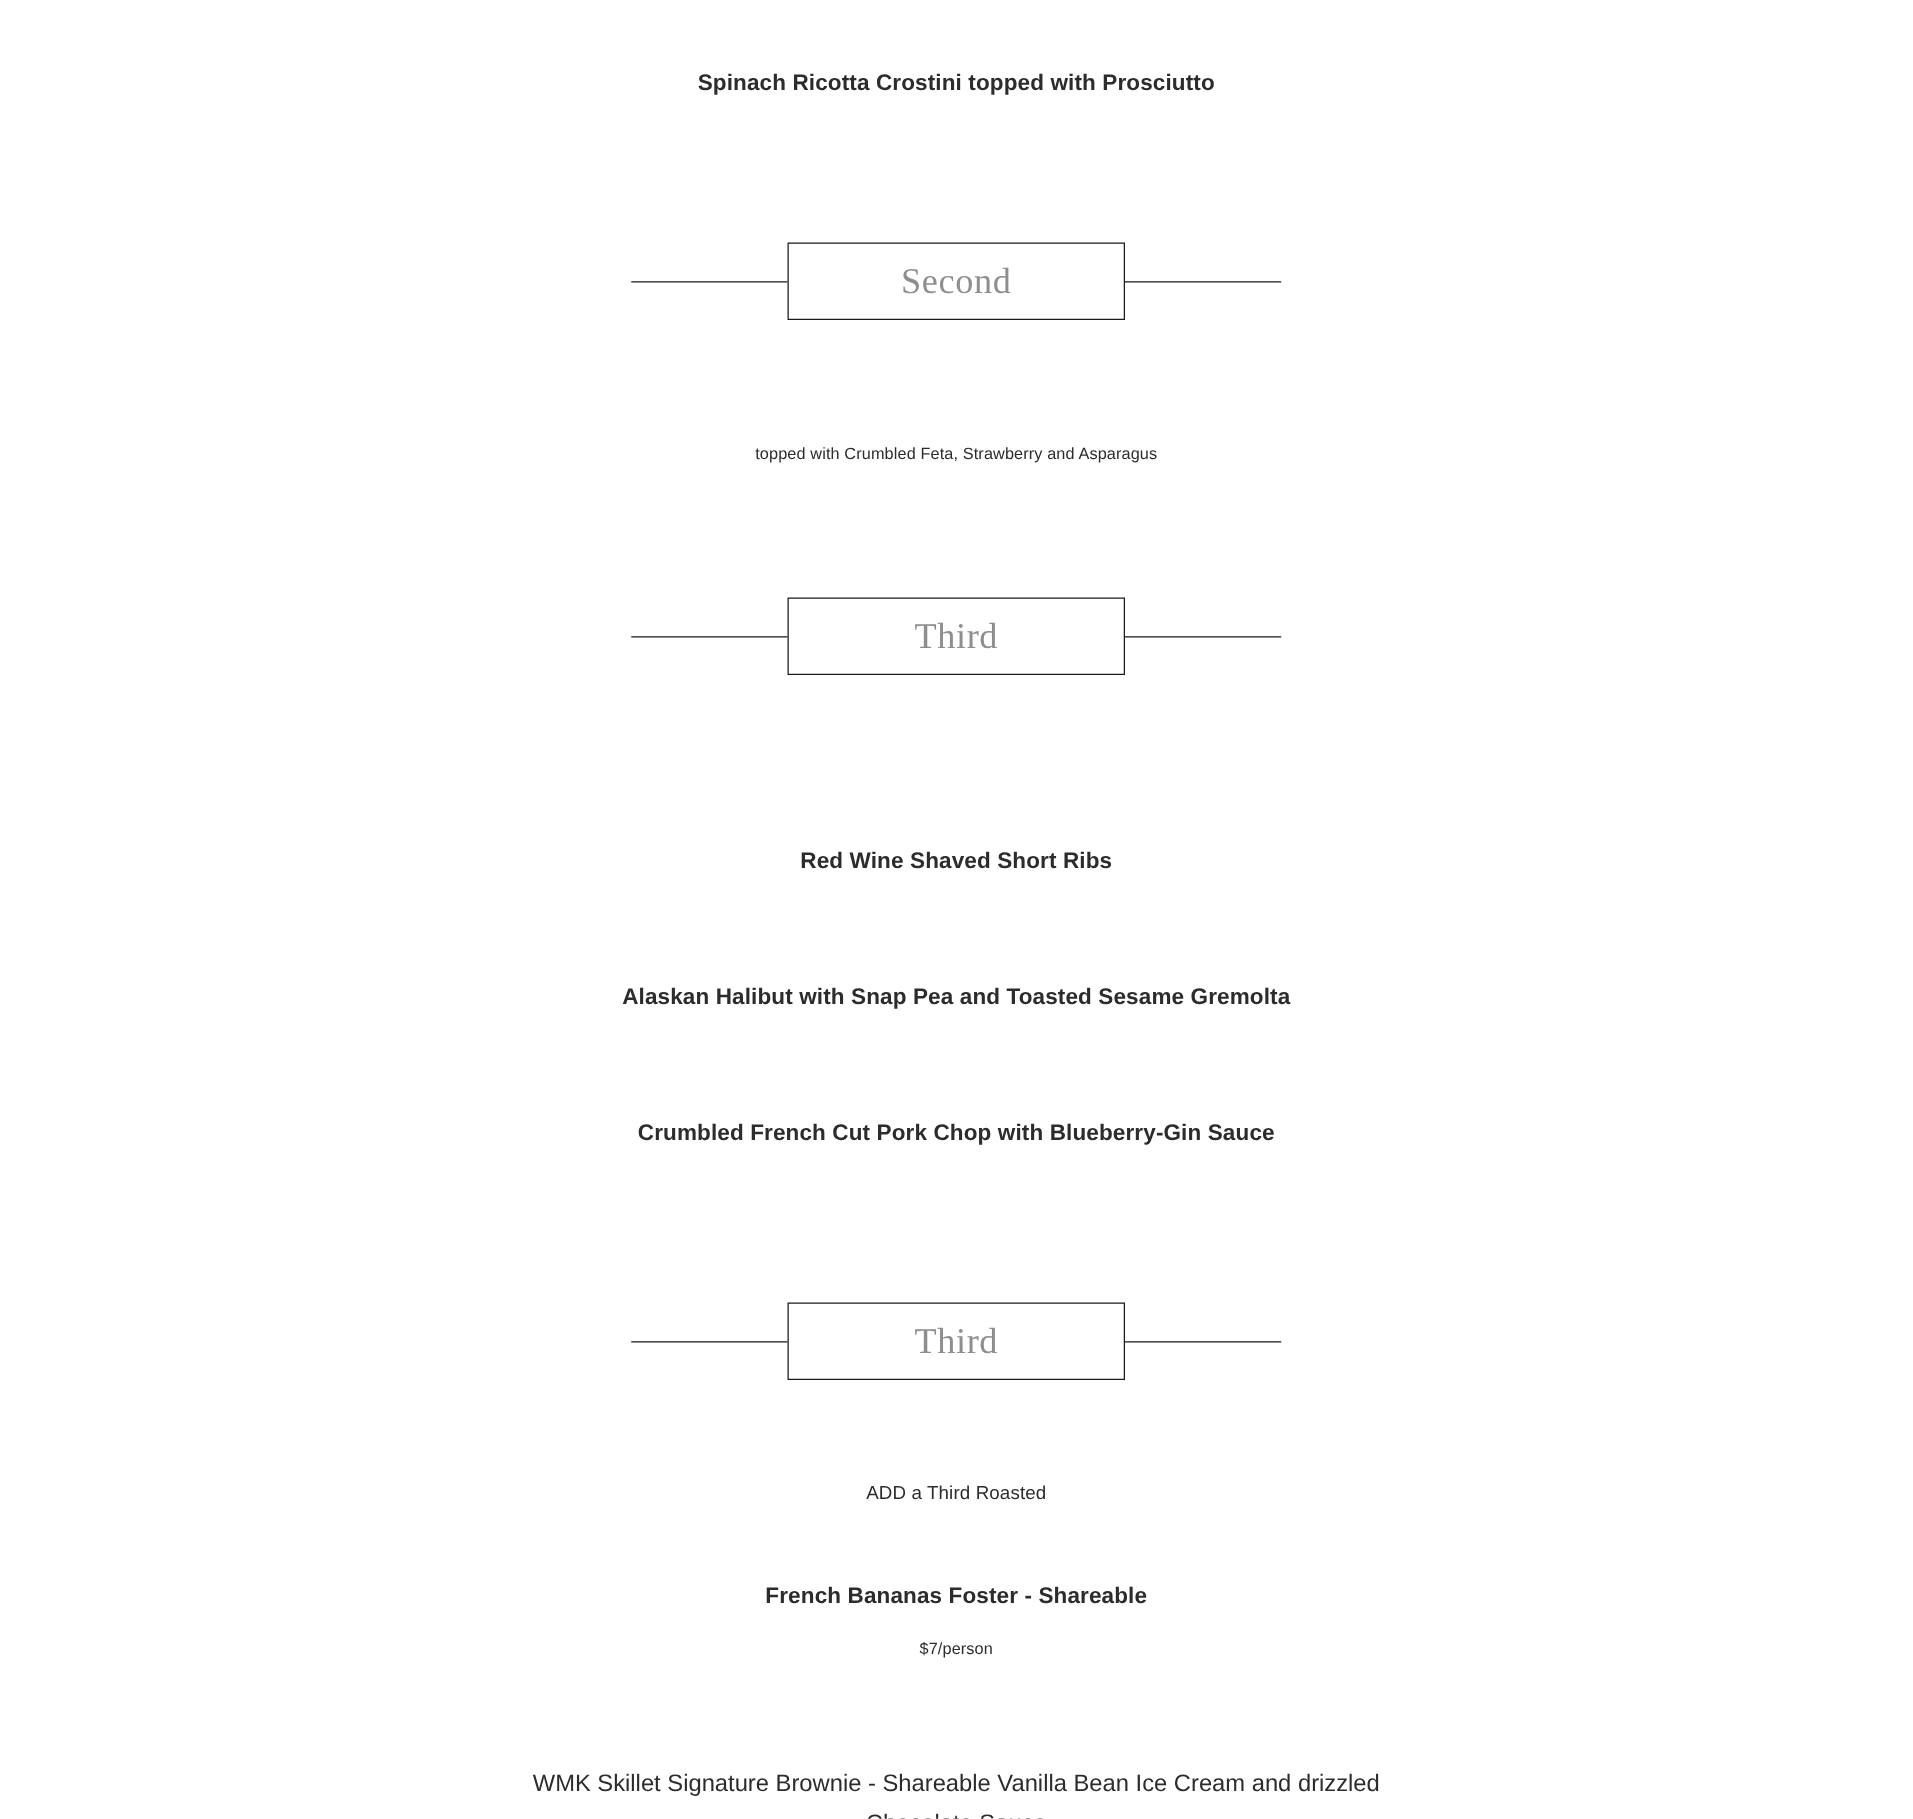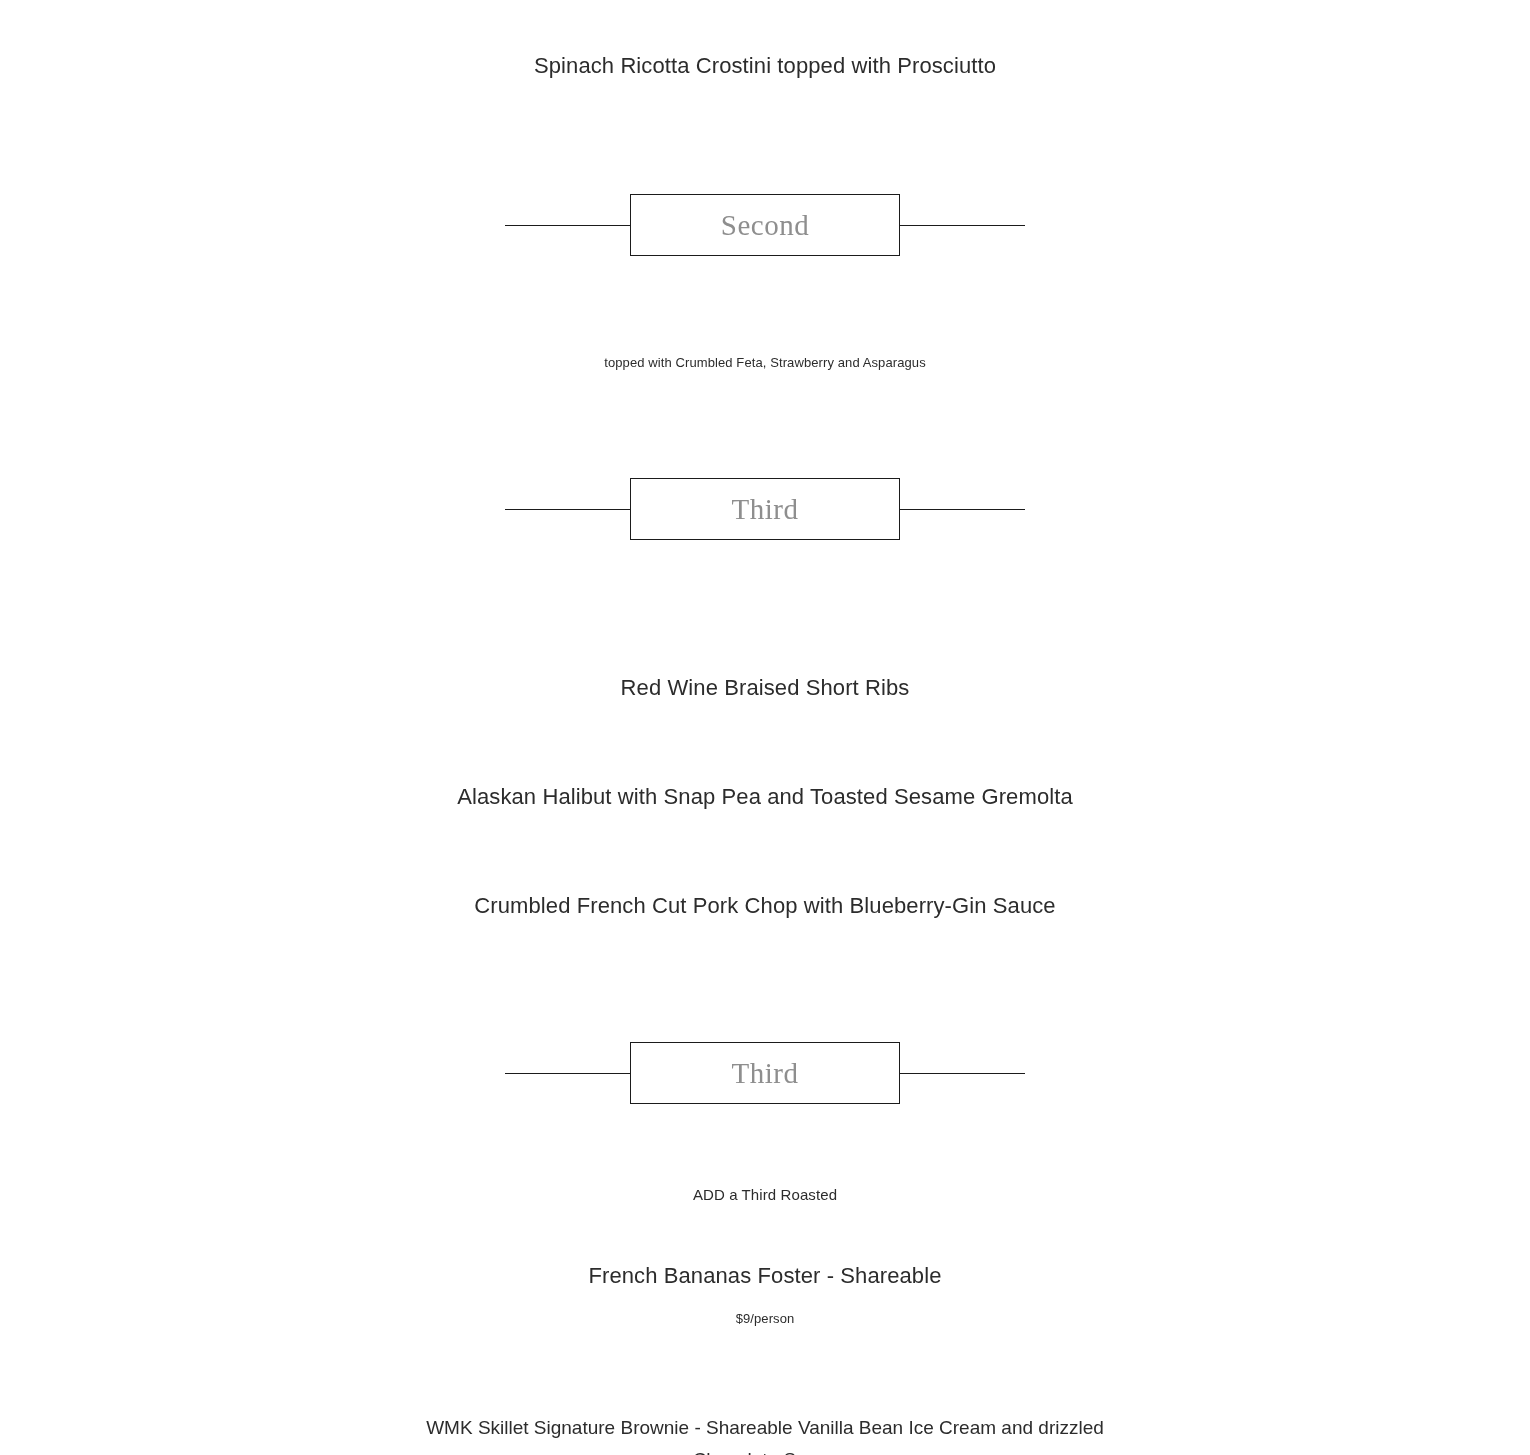--- a/index.html
+++ b/index.html
@@ -18,22 +18,22 @@
 
   .menu {
     width: 1530px;
     margin: 0 auto;
     position: relative;
   }
 
   
   .dish {
     text-align: center;
-    font-size: 22px;
-    font-weight: 400;
+    font-size: 18px;
+    font-weight: 700;
     letter-spacing: 0.1px;
     color: #2c2c2c;
     line-height: 32px;
   }
   .dish-sub {
     text-align: center;
     font-size: 13px;
     font-weight: 300;
     letter-spacing: 0.1px;
     color: #2c2c2c;
@@ -146,21 +146,21 @@
     <div class="label-box">
       <span class="label-text">Third</span>
     </div>
   </div>
 
   <div class="sp-e"></div>
 
 
   <div class="sp-f"></div>
 
-  <div class="dish">Red Wine Braised Short Ribs</div>
+  <div class="dish">Red Wine Shaved Short Ribs</div>
 
   <div class="sp-g"></div>
 
   <div class="dish">Alaskan Halibut with Snap Pea and Toasted Sesame Gremolta</div>
 
   <div class="sp-g"></div>
 
   <div class="dish">Crumbled French Cut Pork Chop with Blueberry-Gin Sauce</div>
 
   <div class="sp-h"></div>
@@ -176,19 +176,19 @@
   <div class="sp-i"></div>
 
   <div class="dish-note">ADD a Third Roasted</div>
 
   <div class="sp-j"></div>
 
   <div class="dish">French Bananas Foster - Shareable</div>
 
   <div class="sp-k"></div>
 
-  <div class="dish-sub">$9/person</div>
+  <div class="dish-sub">$7/person</div>
 
   <div class="sp-l"></div>
 
   <div class="dish-wrap">WMK Skillet Signature Brownie - Shareable Vanilla Bean Ice Cream and drizzled Chocolate Sauce</div>
 
 </div>
 
 </body></html>

